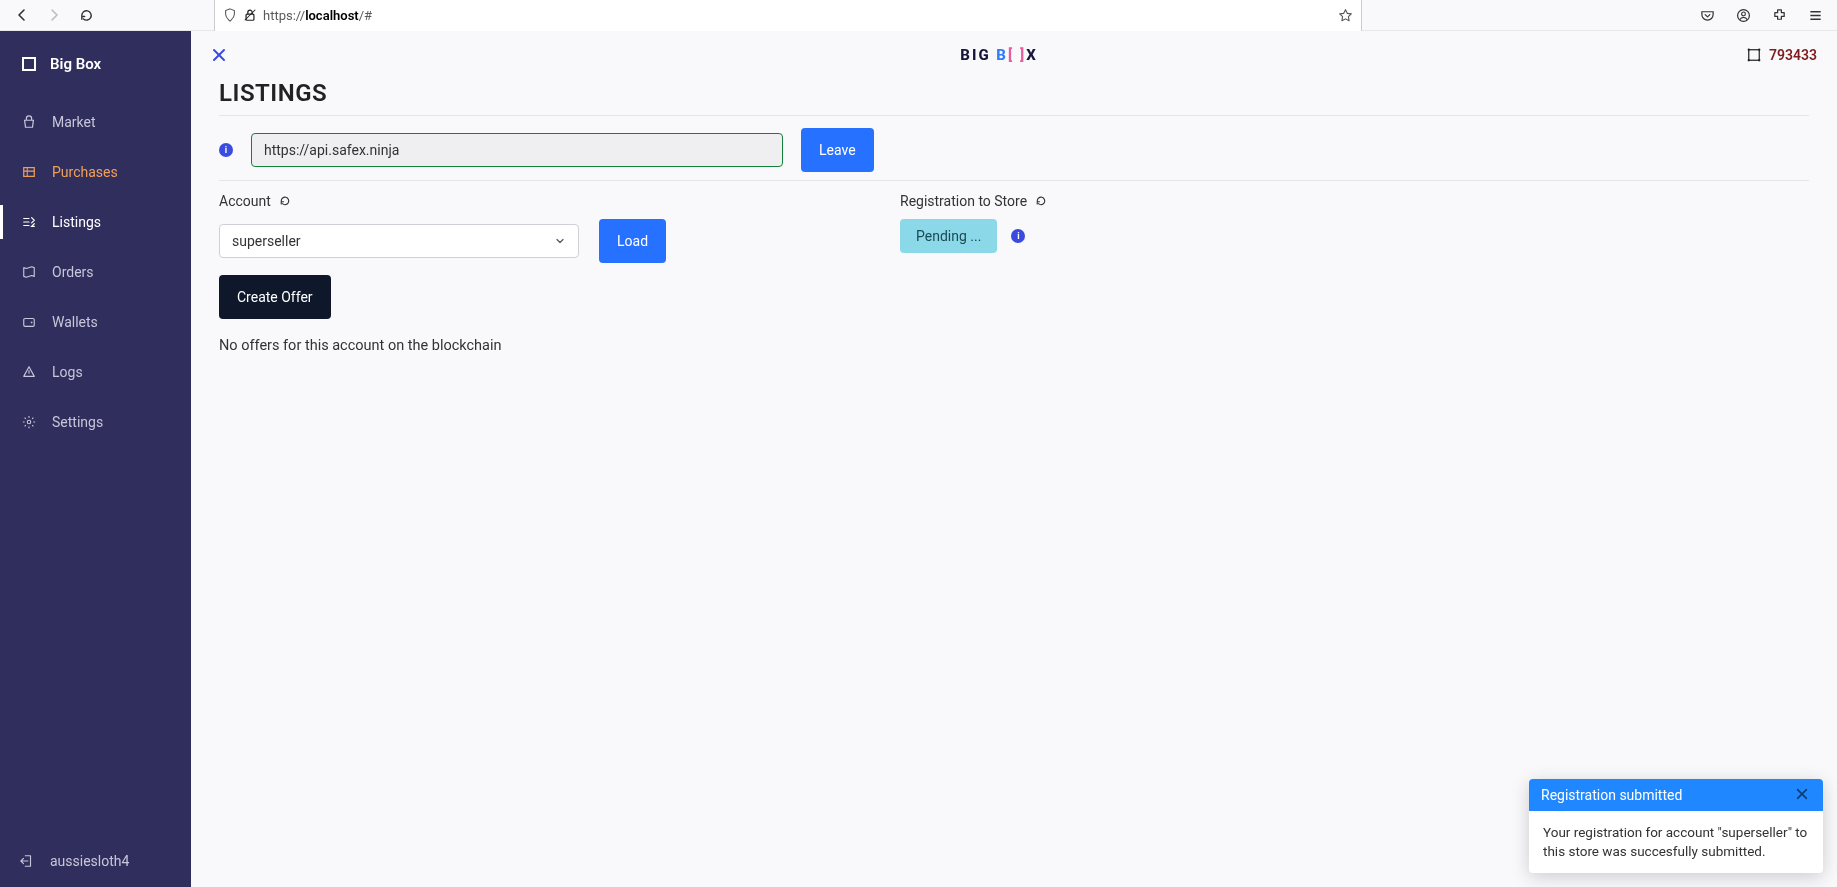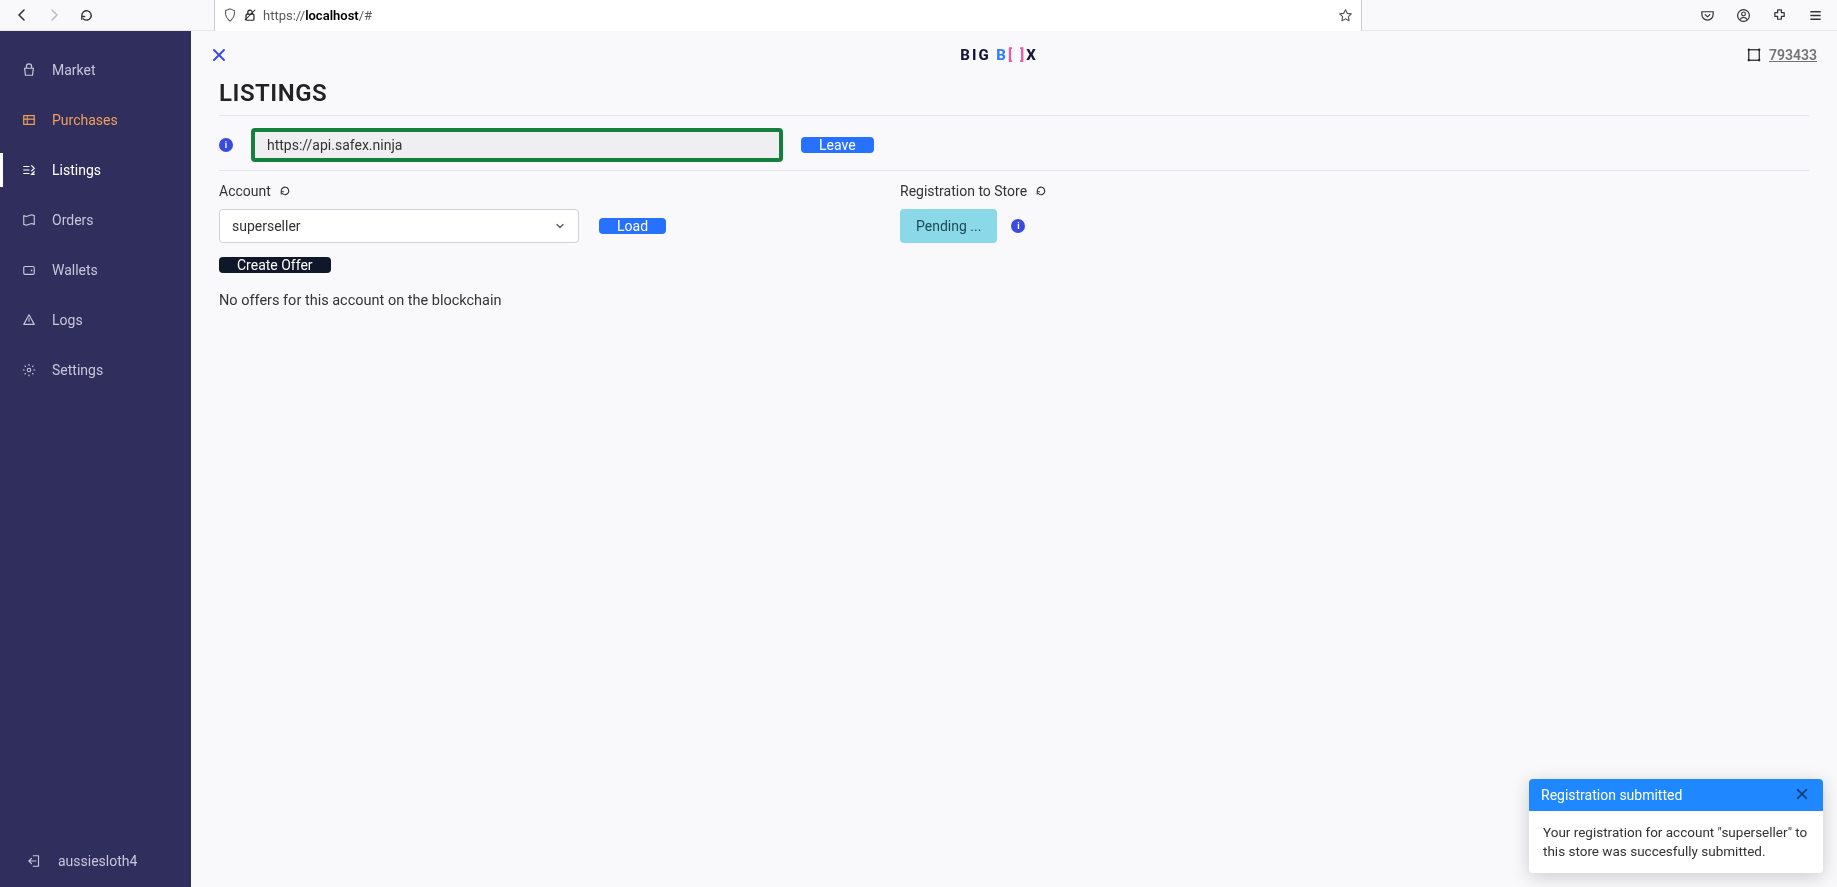--- a/index.html
+++ b/index.html
@@ -21,41 +21,41 @@
   
   .sidebar { width: 191px; background: #302e5c; color: #dcdbe8; display: flex; flex-direction: column; padding-top: 14px; }
   .brand { display: flex; align-items: center; gap: 14px; padding: 10px 22px 24px; color: #fff; font-weight: 600; font-size: 15px; }
   .brand .sq { width: 14px; height: 14px; border: 2px solid #fff; display: inline-block; }
   .nav { display: flex; flex-direction: column; gap: 0; }
   .nav-item { display: flex; align-items: center; gap: 16px; padding: 17px 22px; font-size: 14px; color: #c8c6da; cursor: pointer; position: relative; }
   .nav-item.active { color: #fff; }
   .nav-item.active::before { content: ""; position: absolute; left: 0; top: 8px; bottom: 8px; width: 3px; background: #fff; }
   .nav-item.accent { color: #f0a05a; }
   .nav-icon { width: 14px; height: 14px; display: inline-flex; align-items: center; justify-content: center; }
-  .sidebar-footer { margin-top: auto; padding: 18px 28px; display: flex; align-items: center; gap: 16px; color: #c8c6da; font-size: 14px; }
+  .sidebar-footer { margin-top: auto; padding: 18px 20px; display: flex; align-items: center; gap: 16px; color: #c8c6da; font-size: 14px; }
 
   
   .content { flex: 1; background: #f9f9fb; position: relative; display: flex; flex-direction: column; }
   .topbar { height: 48px; display: flex; align-items: center; padding: 0 20px; }
   .topbar-left { width: 40px; }
   .topbar-center { flex: 1; text-align: center; font-weight: 800; letter-spacing: 2px; font-size: 15px; }
   .logo-big { color: #17163a; }
   .logo-b { color: #2f7dff; }
   .logo-br { color: #e85d9f; }
   .logo-x { color: #17163a; }
-  .topbar-right { display: flex; align-items: center; gap: 8px; font-weight: 600; color: #737373; font-size: 14px; text-decoration: underline; }
+  .topbar-right { display: flex; align-items: center; gap: 8px; font-weight: 600; color: #7f1d1d; font-size: 14px; }
 
   .main { padding: 0 28px; }
   .page-title { font-size: 24px; font-weight: 600; letter-spacing: 0.5px; color: #222; margin-bottom: 6px; }
   .hr { border: none; border-top: 1px solid #e4e4ea; margin: 8px 0 12px; }
 
   .url-row { display: flex; align-items: center; gap: 18px; }
   .info-dot { width: 14px; height: 14px; border-radius: 50%; background: #3a4bdf; color: #fff; font-size: 9px; display: inline-flex; align-items: center; justify-content: center; font-weight: 700; }
-  .api-input { flex: 0 0 532px; height: 34px; background: #efeff2; border: 4px solid #15803d; border-radius: 4px; padding: 0 12px; font-size: 14px; color: #333; }
-  .btn { height: 16px; padding: 0 18px; border: none; border-radius: 4px; font-size: 14px; cursor: pointer; color: #fff; }
+  .api-input { flex: 0 0 532px; height: 34px; background: #efeff2; border: 1px solid #15803d; border-radius: 4px; padding: 0 12px; font-size: 14px; color: #333; }
+  .btn { height: 44px; padding: 0 18px; border: none; border-radius: 4px; font-size: 14px; cursor: pointer; color: #fff; }
   .btn-blue { background: #2671ff; }
   .btn-green { background: #0f172a; }
 
   .cols { display: flex; gap: 45px; margin-top: 10px; }
   .col { flex: 0 0 auto; }
   .col.left { width: 620px; }
   .col.right { margin-left: 16px; }
   .label-row { display: flex; align-items: center; gap: 8px; font-size: 14px; color: #333; margin-bottom: 10px; }
   .refresh-ico { width: 12px; height: 12px; display: inline-block; }
 
@@ -145,20 +145,24 @@
           <line x1="2.5" y1="8" x2="13.5" y2="8" stroke="#333" stroke-width="1.6"></line>
           <line x1="2.5" y1="12" x2="13.5" y2="12" stroke="#333" stroke-width="1.6"></line>
         </svg>
     </span>
   </div>
 </div>
 
 <div class="app">
 
   <aside class="sidebar">
+    <div class="brand">
+      <span class="sq"></span>
+      <span>Big Box</span>
+    </div>
     <nav class="nav">
       <div class="nav-item">
         <span class="nav-icon">
           <svg width="14" height="14" viewBox="0 0 16 16">
               <path d="M3 6h10l-1 8H4L3 6z M5 6V4a3 3 0 0 1 6 0v2" stroke="#c8c6da" stroke-width="1.4" fill="none"></path>
             </svg>
         </span>
         <span>Market</span>
       </div>
       <div class="nav-item accent">

